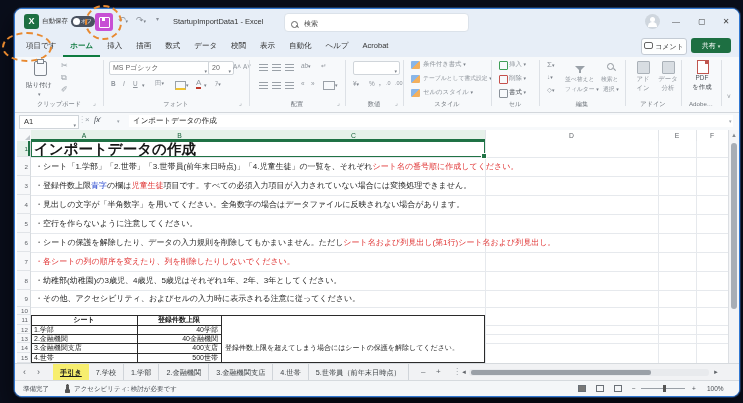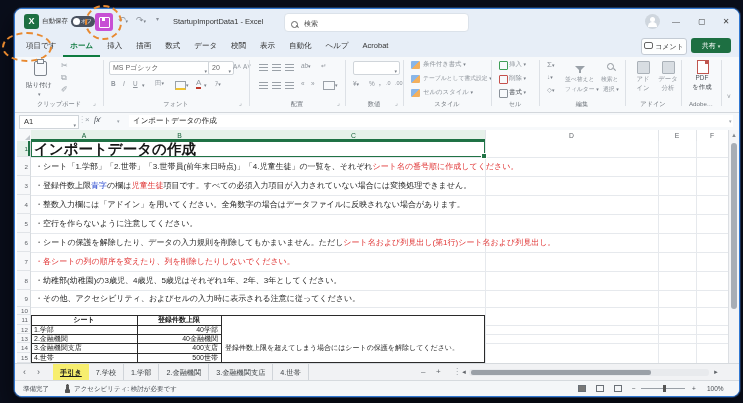--- a/index.html
+++ b/index.html
@@ -338,21 +338,21 @@
         <div class="gl" style="left: 470px; top: 11px; width: 1px; height: 222px;"></div>
         <div class="gl" style="left: 643px; top: 11px; width: 1px; height: 222px;"></div>
         <div class="gl" style="left: 681px; top: 11px; width: 1px; height: 222px;"></div>
       </div>
 
     <div class="a1title">インポートデータの作成</div>
     <div class="selbox"></div>
     <div id="notes">
         <div class="noterow" style="top: 27px; height: 19px; line-height: 19px;"><span class="def">・シート「1.学部」「2.世帯」「3.世帯員(前年末日時点)」「4.児童生徒」の一覧を、それぞれ</span><span class="red">シート名の番号順に作成してください。</span></div>
         <div class="noterow" style="top: 46px; height: 19px; line-height: 19px;"><span class="def">・登録件数上限</span><span class="blue">青字</span><span class="def">の欄は</span><span class="red">児童生徒</span><span class="def">項目です。すべての必須入力項目が入力されていない場合には変換処理できません。</span></div>
-        <div class="noterow" style="top: 65px; height: 19px; line-height: 19px;"><span class="def">・整数入力欄には「アドイン」を用いてください。全角数字の場合はデータファイルに反映されない場合があります。</span></div>
+        <div class="noterow" style="top: 65px; height: 19px; line-height: 19px;"><span class="def">・見出しの文字が「半角数字」を用いてください。全角数字の場合はデータファイルに反映されない場合があります。</span></div>
         <div class="noterow" style="top: 84px; height: 19px; line-height: 19px;"><span class="def">・空行を作らないように注意してください。</span></div>
         <div class="noterow" style="top: 103px; height: 19px; line-height: 19px;"><span class="def">・シートの保護を解除したり、データの入力規則を削除してもかまいません。ただし</span><span class="red">シート名および列見出し(第1行)シート名および列見出し。</span></div>
         <div class="noterow" style="top: 122px; height: 19px; line-height: 19px;"><span class="red">・各シートの列の順序を変えたり、列を削除したりしないでください。</span></div>
         <div class="noterow" style="top: 141px; height: 19px; line-height: 19px;"><span class="def">・幼稚部(幼稚園)の3歳児、4歳児、5歳児はそれぞれ1年、2年、3年としてください。</span></div>
         <div class="noterow" style="top: 160px; height: 17px; line-height: 17px;"><span class="def">・その他、アクセシビリティ、およびセルの入力時に表示される注意に従ってください。</span></div>
       </div>
 
     <div class="tl" style="left:16px;top:185px;width:454px;height:1px;"></div>
     <div class="tl" style="left:16px;top:232px;width:454px;height:1px;"></div>
     <div class="tl" style="left:16px;top:185px;width:1px;height:48px;"></div>
@@ -386,20 +386,21 @@
   <div class="sheetbar">
     <div class="snav" style="left:8px;">‹</div>
     <div class="snav" style="left:22px;">›</div>
     <div class="stabs">
         <div class="stab active">手引き</div>
         <div class="stab">7.学校</div>
         <div class="stab">1.学部</div>
         <div class="stab">2.金融機関</div>
         <div class="stab">3.金融機関支店</div>
         <div class="stab">4.世帯</div>
+        <div class="stab">5.世帯員（前年末日時点）</div>
       </div>
     <div class="sextra" style="left:406px;">–</div>
     <div class="sextra" style="left:421px;">+</div>
     <div class="sextra" style="left:438px;color:#9aa0a7;">⋮</div>
     <div class="sextra" style="left:446px;font-size:6px;">◄</div>
     <div class="htrack">
       <div class="hthumb"></div>
     </div>
     <div class="sextra" style="left:698px;font-size:6px;">►</div>
   </div>

